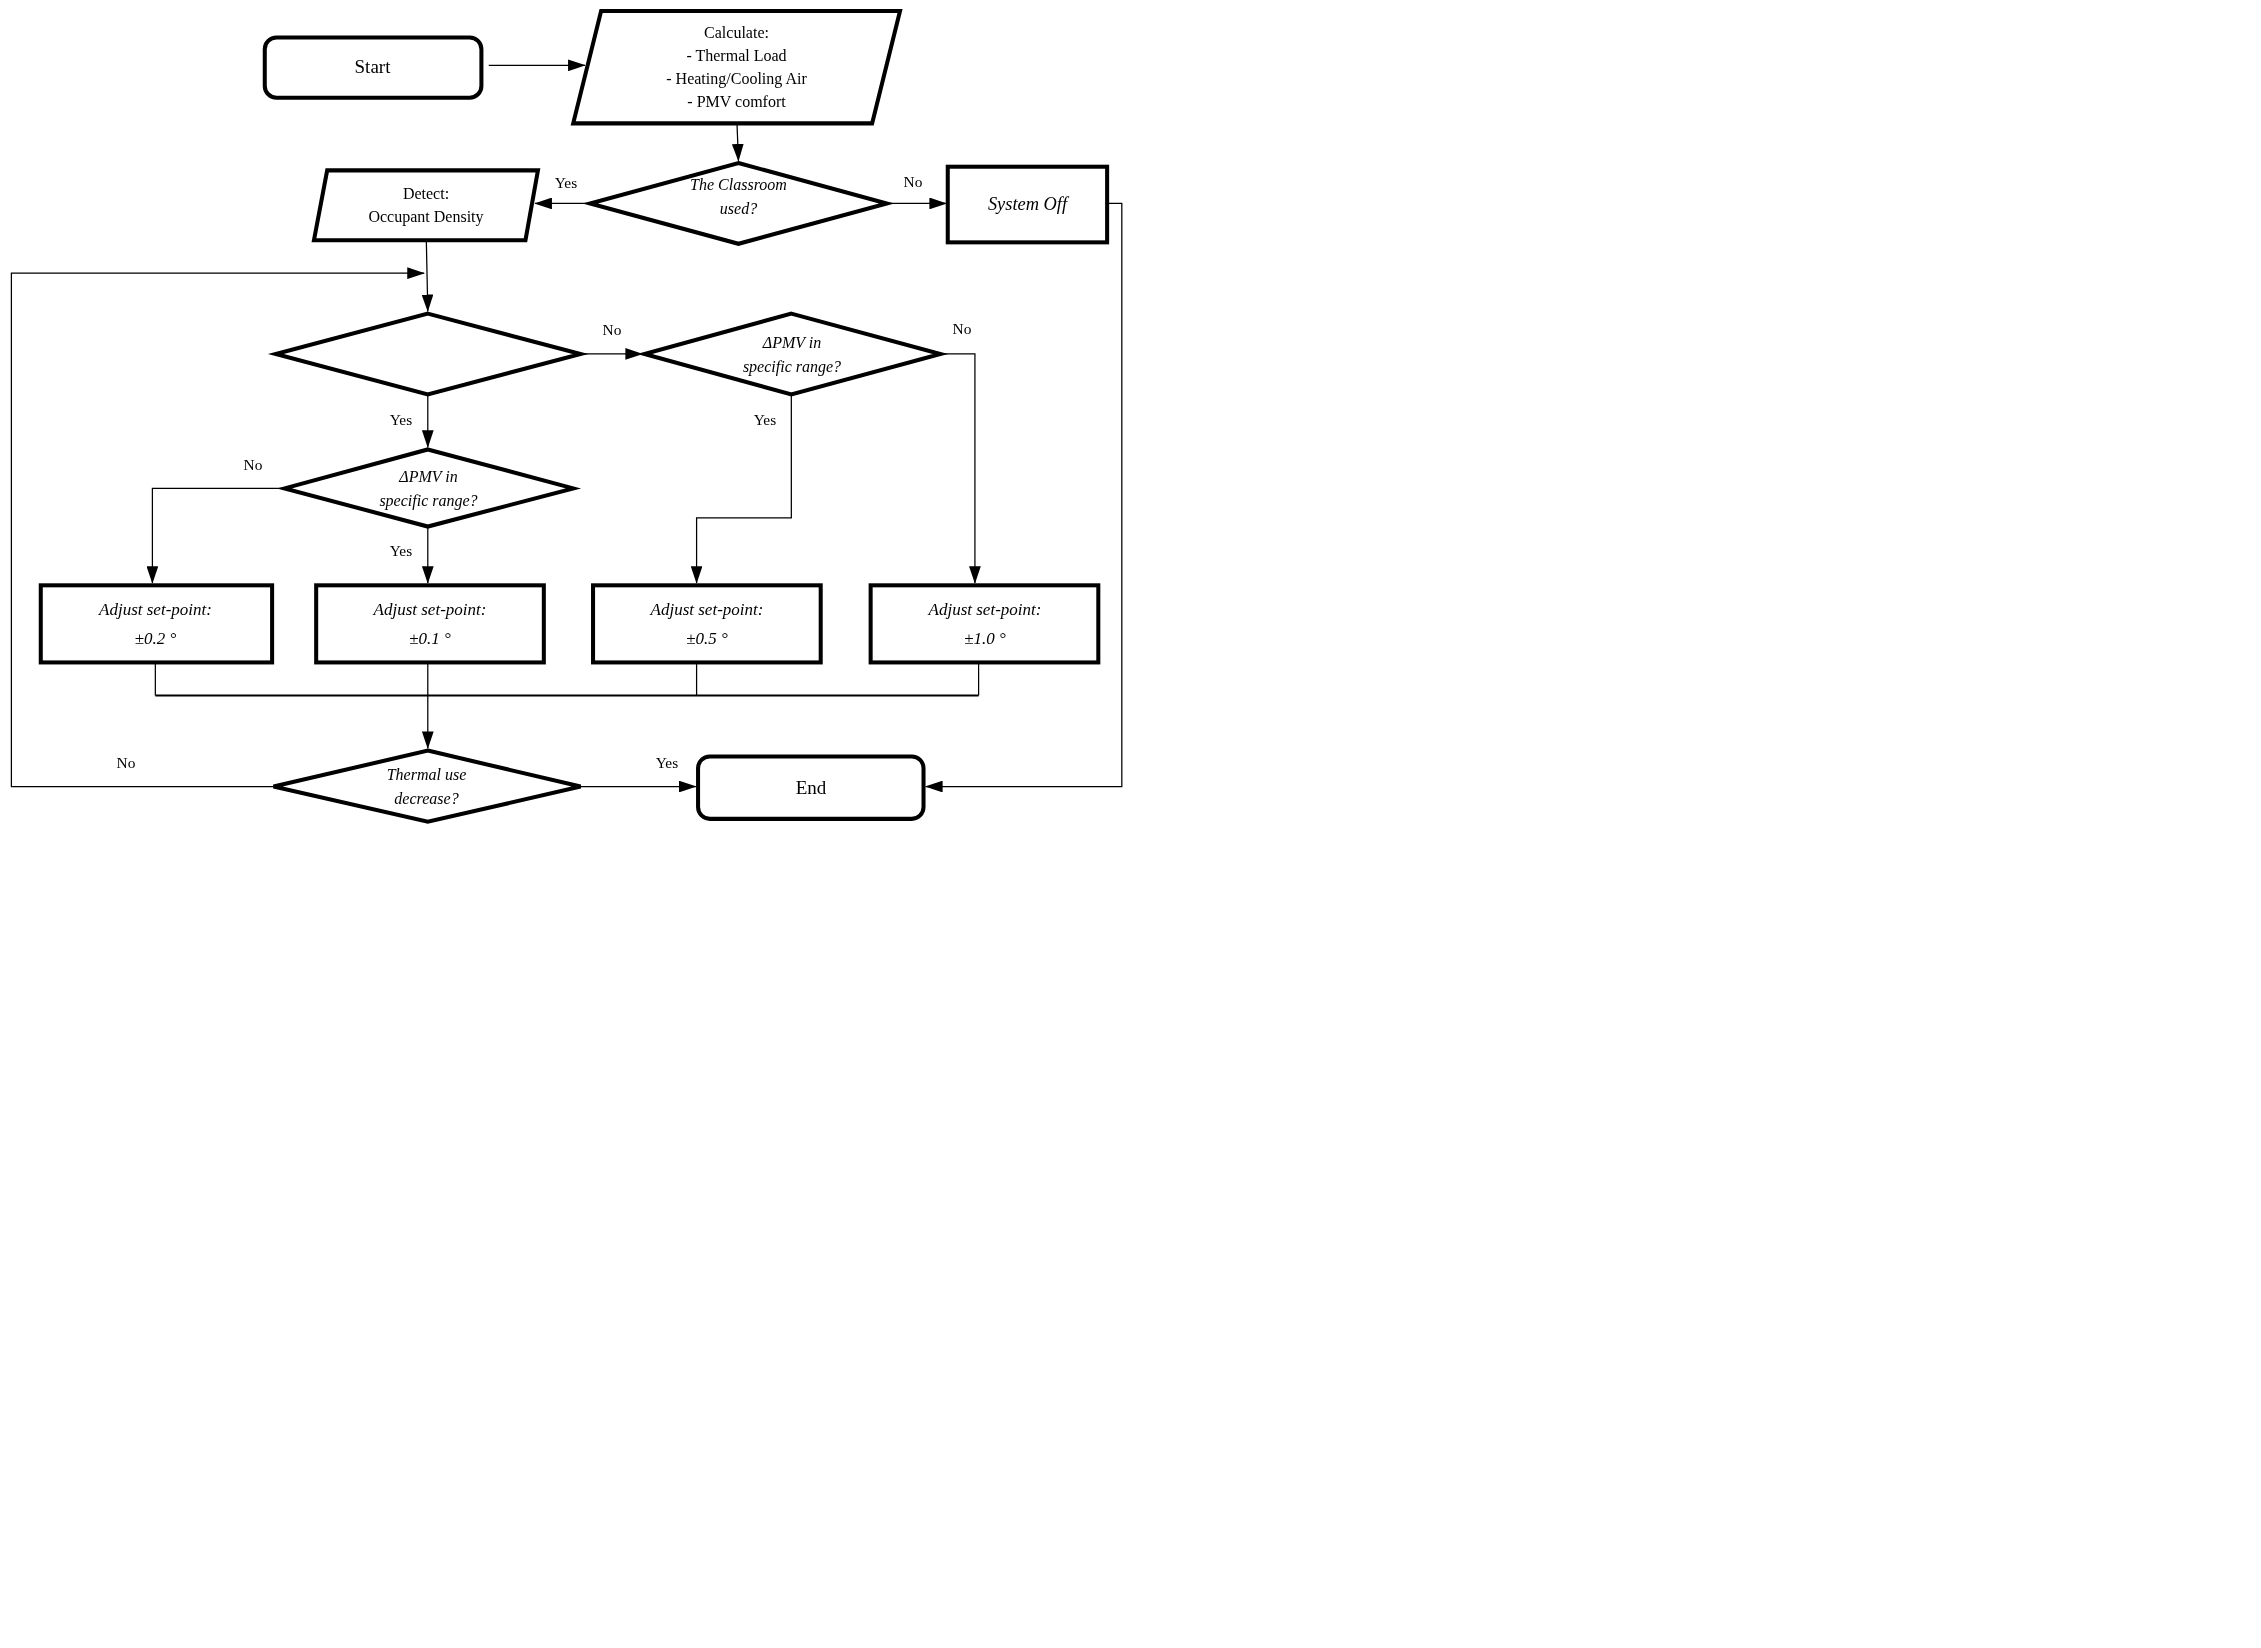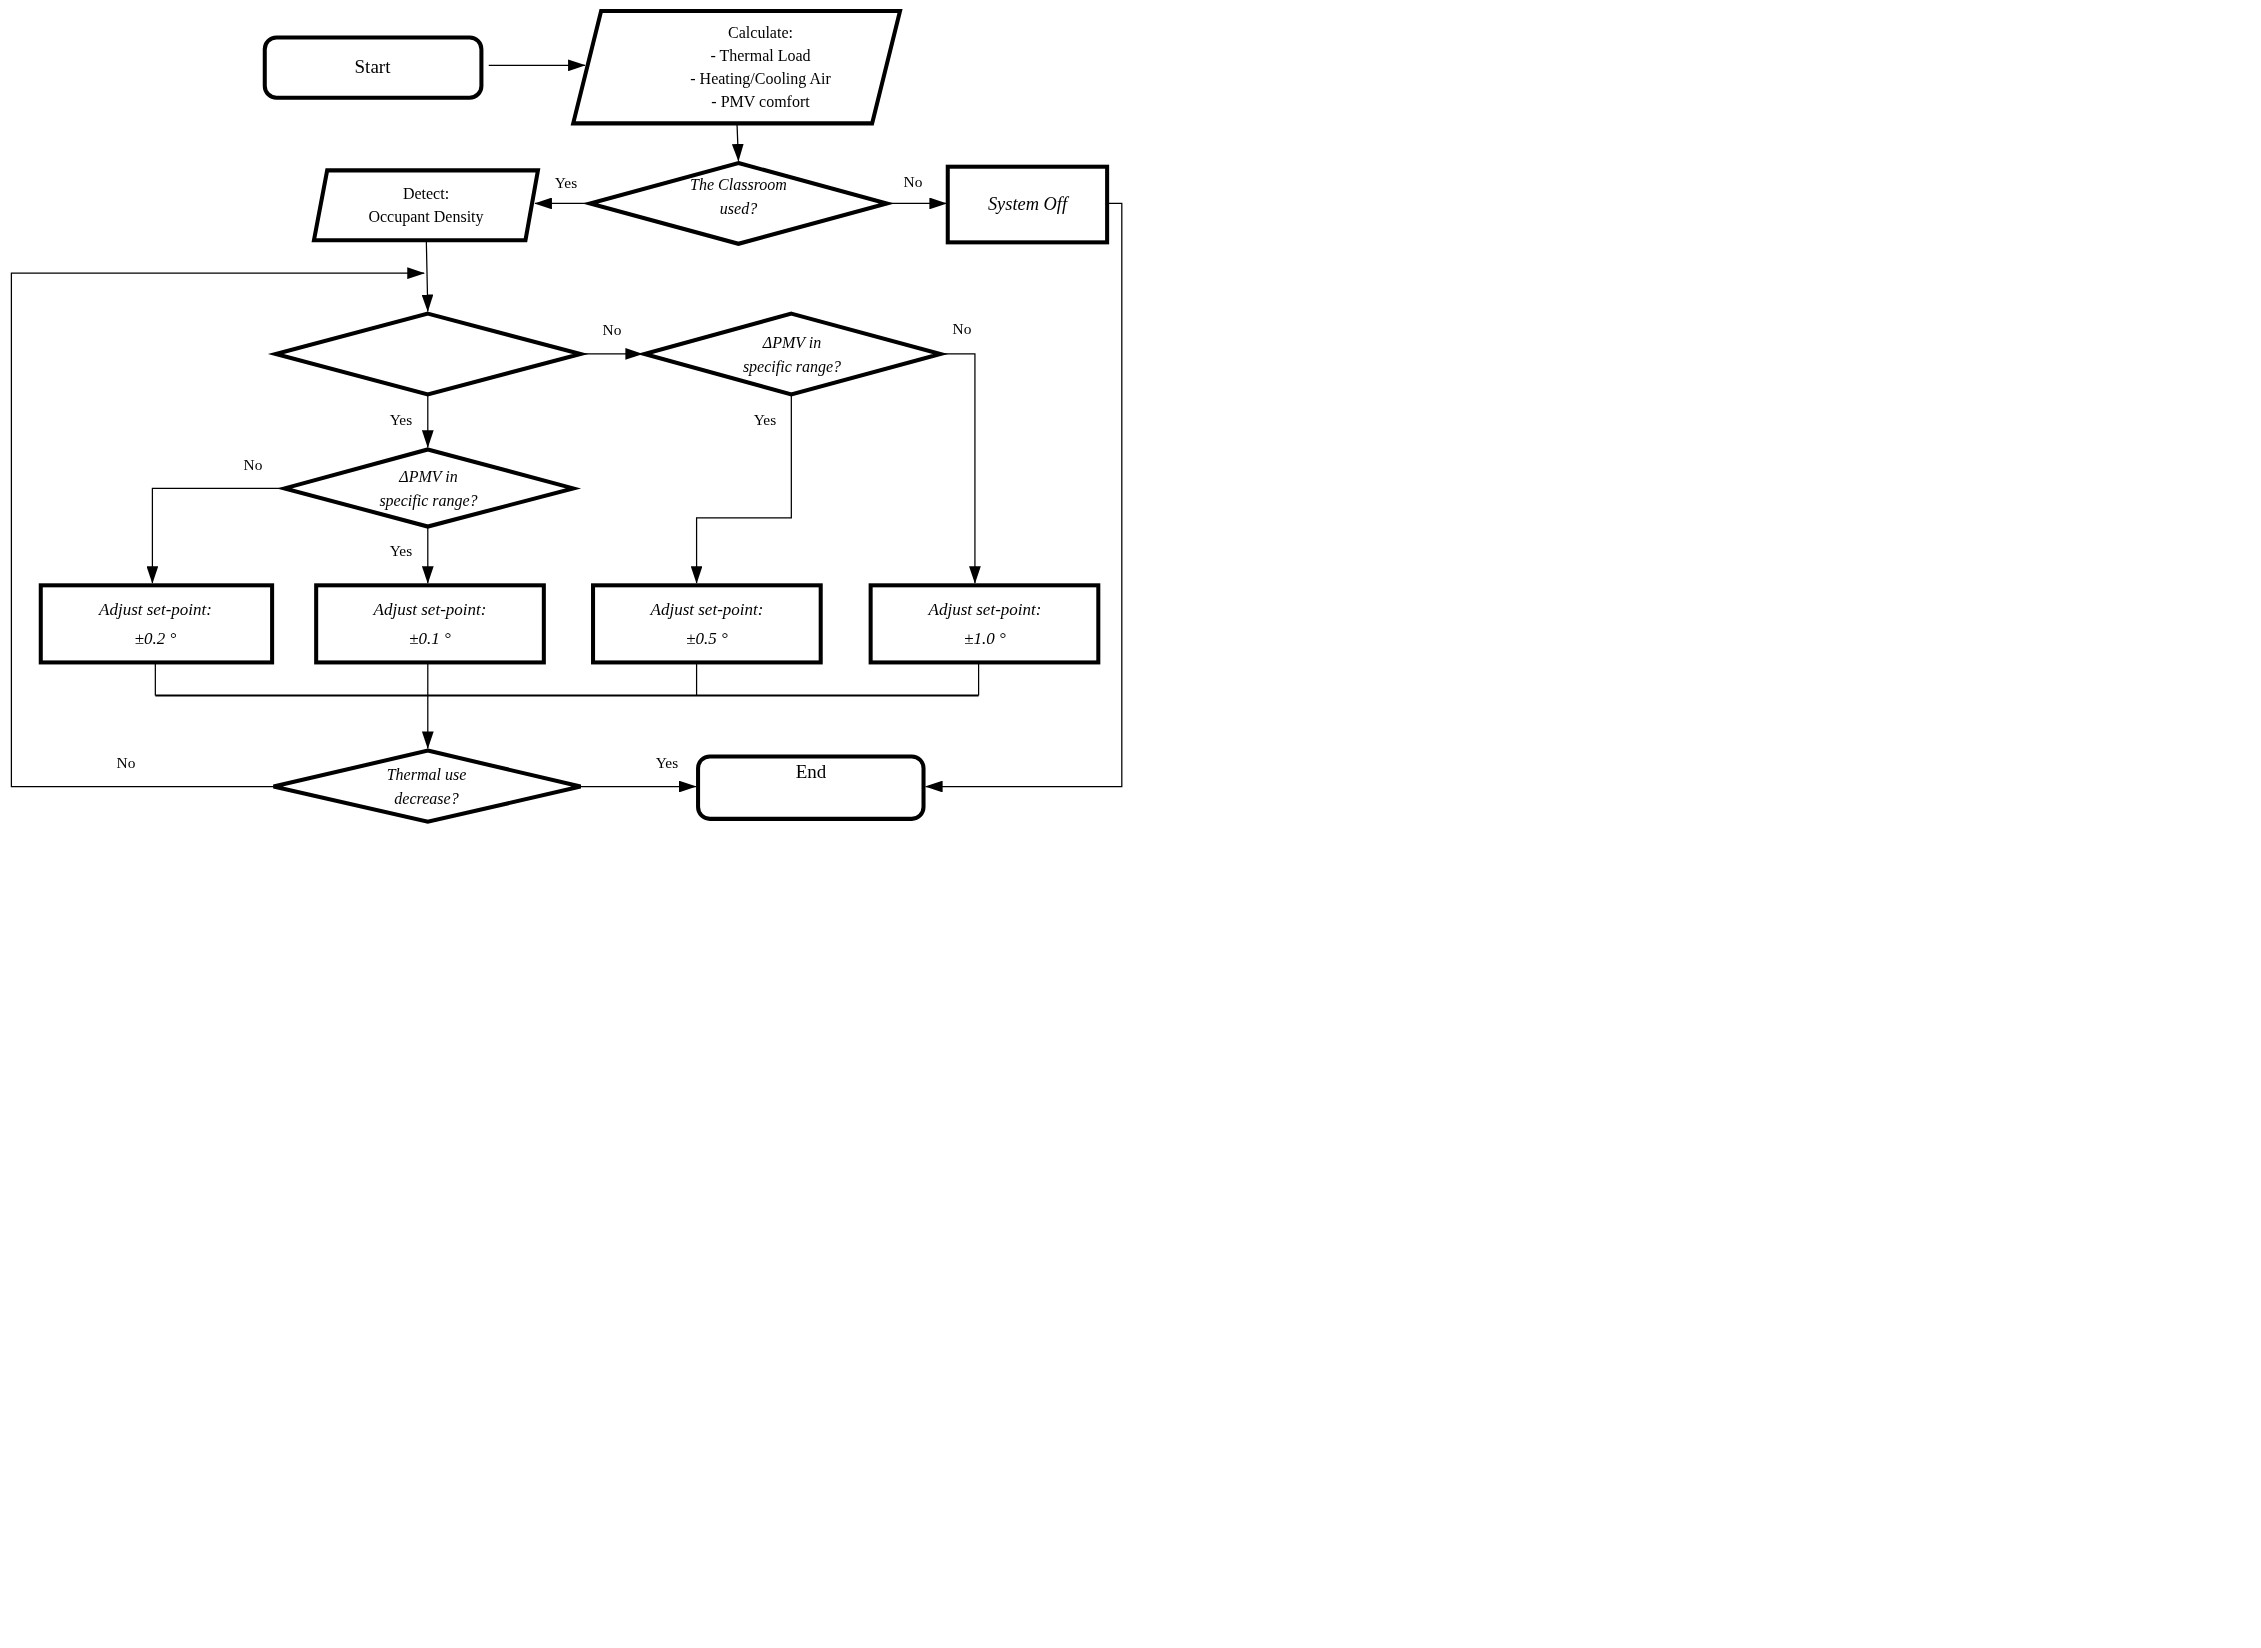--- a/index.html
+++ b/index.html
@@ -94,21 +94,21 @@
     <rect x="807" y="797" width="310" height="105" fill="#fff" stroke="#000" stroke-width="5.5"></rect>
     <rect x="1185" y="797" width="310" height="105" fill="#fff" stroke="#000" stroke-width="5.5"></rect>
     <polygon points="582,1022 790,1071 582,1119 372,1071" fill="#fff" stroke="#000" stroke-width="5.5"></polygon>
     <rect x="950" y="1030" width="307" height="85" rx="16" fill="#fff" stroke="#000" stroke-width="5.5"></rect>
   </svg>
 
   <div class="ntext f-term" style="left:264px; top:37px; width:217px; height:60px;">
     <div>Start</div>
   </div>
 
-  <div class="ntext f-node" style="left:597px; top:11px; width:327px; height:112px; line-height:1.45;">
+  <div class="ntext f-node" style="left:573px; top:11px; width:327px; height:112px; line-height:1.45;">
     <div>Calculate:</div>
     <div>- Thermal Load</div>
     <div>- Heating/Cooling Air</div>
     <div>- PMV comfort</div>
   </div>
 
   <div class="ntext f-node it" style="left:590px; top:156px; width:297px; height:81px;">
     <div>The Classroom</div>
     <div>used?</div>
   </div>
@@ -151,21 +151,21 @@
   <div class="ntext f-box it" style="left:871px; top:586px; width:228px; height:77px;">
     <div>Adjust set-point:</div>
     <div>±1.0 °</div>
   </div>
 
   <div class="ntext f-node it" style="left:273px; top:751px; width:307px; height:71px;">
     <div>Thermal use</div>
     <div>decrease?</div>
   </div>
 
-  <div class="ntext f-term" style="left:698px; top:741px; width:226px; height:62px;">
+  <div class="ntext f-term" style="left:698px; top:757px; width:226px; height:62px;">
     <div>End</div>
   </div>
 
   <div class="elabel" style="left:544px; top:174px;">Yes</div>
   <div class="elabel" style="left:891px; top:173px;">No</div>
   <div class="elabel" style="left:590px; top:321px;">No</div>
   <div class="elabel" style="left:379px; top:411px;">Yes</div>
   <div class="elabel" style="left:231px; top:456px;">No</div>
   <div class="elabel" style="left:379px; top:542px;">Yes</div>
   <div class="elabel" style="left:743px; top:411px;">Yes</div>

